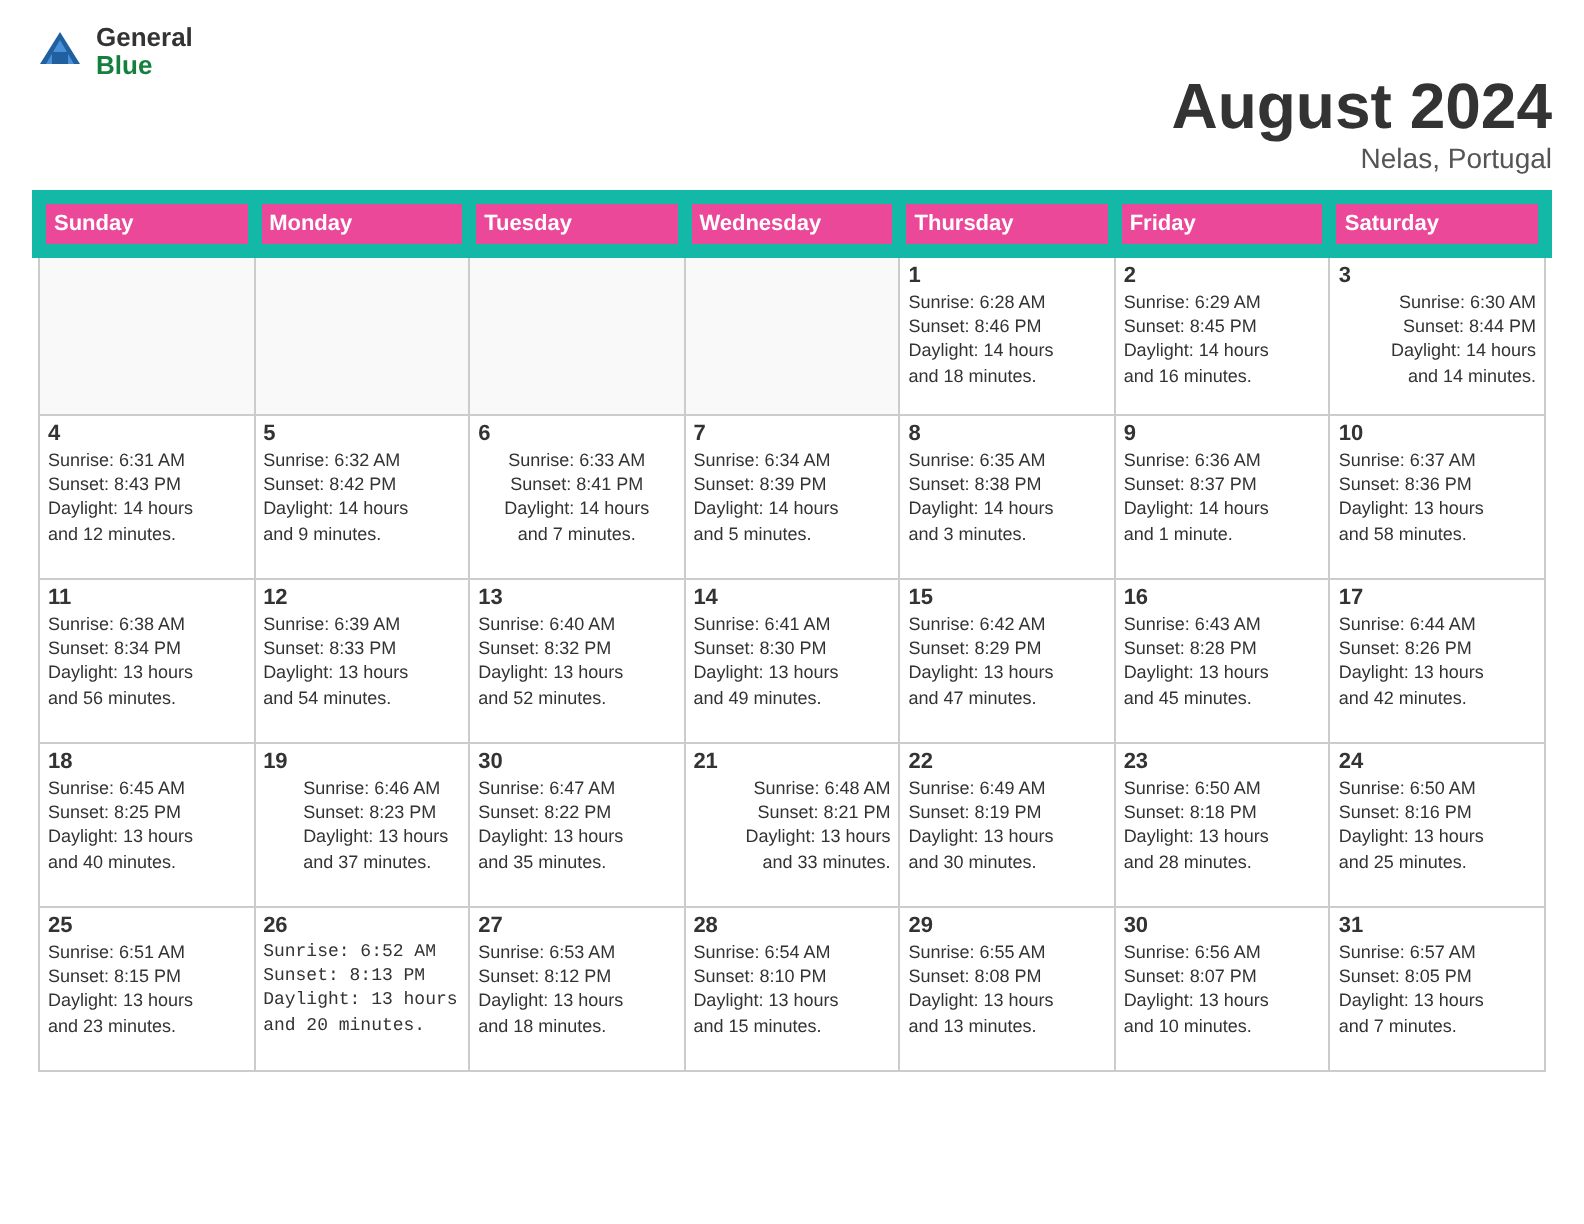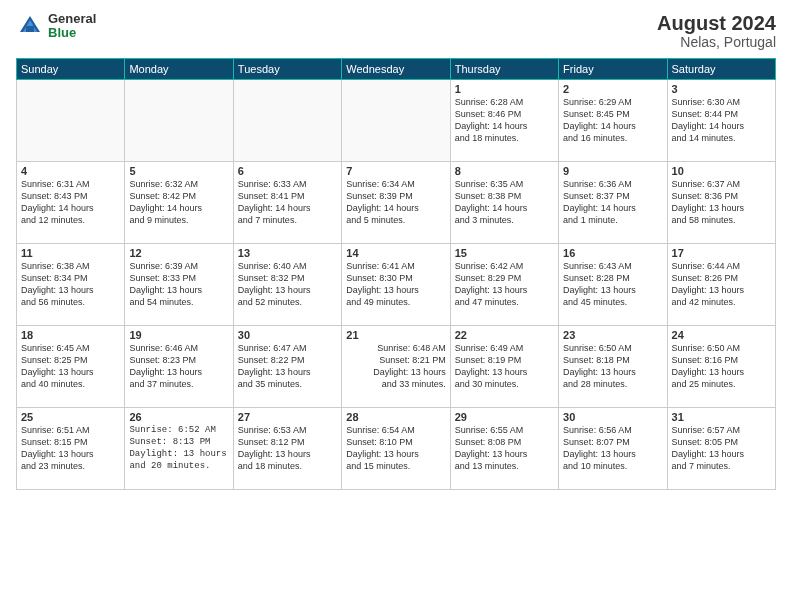--- a/index.html
+++ b/index.html
@@ -42,42 +42,43 @@
       color: #15803d;
     }
     .logo-icon {
       width: 28px;
       height: 28px;
     }
     .title-block {
       text-align: right;
     }
     .month-title {
-      font-size: 20px;
+      font-size: 32px;
       font-weight: bold;
       color: #333;
       line-height: 1.1;
+      margin-top: 24px;
     }
     .location {
       font-size: 14px;
       color: #555;
     }
     .calendar {
       width: 100%;
       border-collapse: collapse;
       table-layout: fixed;
     }
     .calendar th {
-      background: #0c4a6e;
+      background: #ec4899;
       color: #fff;
       font-size: 11px;
-      font-weight: normal;
+      font-weight: bold;
       padding: 4px 4px;
       text-align: left;
-      border: 1px solid #14b8a6;
+      border: 7px solid #14b8a6;
     }
     .calendar td {
       border: 1px solid #ccc;
       vertical-align: top;
       padding: 3px 4px;
       height: 82px;
       background: #fff;
       font-size: 9.5px;
       color: #333;
     }
@@ -146,21 +147,21 @@
           </td>
           <td>
             <span class="day-num">2</span>
             <div class="day-info" style="white-space: pre-line;">Sunrise: 6:29 AM
 Sunset: 8:45 PM
 Daylight: 14 hours
 and 16 minutes.</div>
           </td>
           <td>
             <span class="day-num">3</span>
-            <div class="day-info" style="white-space: pre-line;">Sunrise: 6:30 AM
+            <div class="day-info" style="white-space: pre-line; text-align: right;">Sunrise: 6:30 AM
 Sunset: 8:44 PM
 Daylight: 14 hours
 and 14 minutes.</div>
           </td>
         </tr>
         <tr>
           <td>
             <span class="day-num">4</span>
             <div class="day-info" style="white-space: pre-line;">Sunrise: 6:31 AM
 Sunset: 8:43 PM
@@ -169,21 +170,21 @@
           </td>
           <td>
             <span class="day-num">5</span>
             <div class="day-info" style="white-space: pre-line;">Sunrise: 6:32 AM
 Sunset: 8:42 PM
 Daylight: 14 hours
 and 9 minutes.</div>
           </td>
           <td>
             <span class="day-num">6</span>
-            <div class="day-info" style="white-space: pre-line;">Sunrise: 6:33 AM
+            <div class="day-info" style="white-space: pre-line; text-align: center;">Sunrise: 6:33 AM
 Sunset: 8:41 PM
 Daylight: 14 hours
 and 7 minutes.</div>
           </td>
           <td>
             <span class="day-num">7</span>
             <div class="day-info" style="white-space: pre-line;">Sunrise: 6:34 AM
 Sunset: 8:39 PM
 Daylight: 14 hours
 and 5 minutes.</div>
@@ -264,21 +265,21 @@
         <tr>
           <td>
             <span class="day-num">18</span>
             <div class="day-info" style="white-space: pre-line;">Sunrise: 6:45 AM
 Sunset: 8:25 PM
 Daylight: 13 hours
 and 40 minutes.</div>
           </td>
           <td>
             <span class="day-num">19</span>
-            <div class="day-info" style="white-space: pre-line;">Sunrise: 6:46 AM
+            <div class="day-info" style="white-space: pre-line; margin-left: 20px;">Sunrise: 6:46 AM
 Sunset: 8:23 PM
 Daylight: 13 hours
 and 37 minutes.</div>
           </td>
           <td>
             <span class="day-num">30</span>
             <div class="day-info" style="white-space: pre-line;">Sunrise: 6:47 AM
 Sunset: 8:22 PM
 Daylight: 13 hours
 and 35 minutes.</div>

